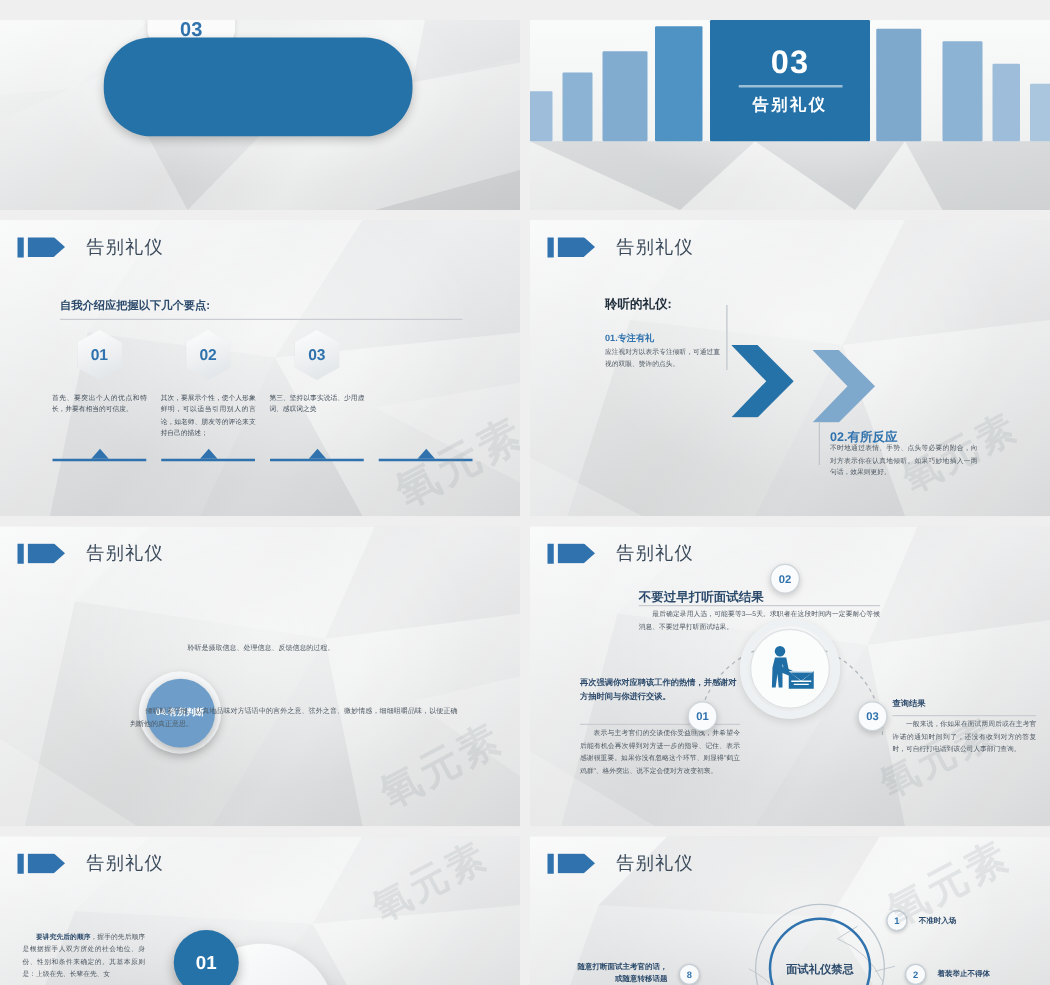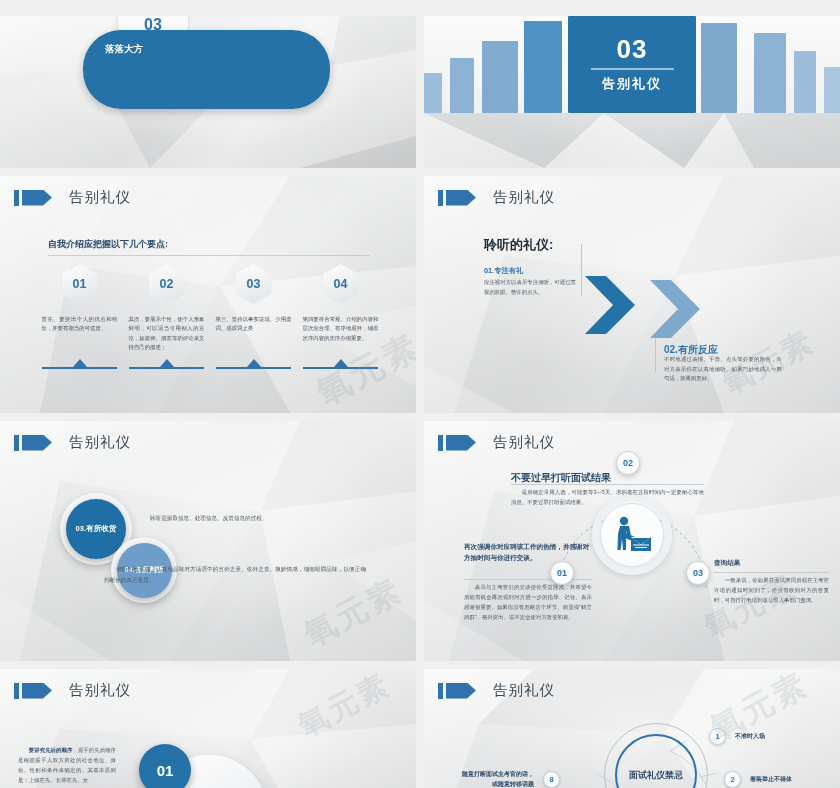--- a/index.html
+++ b/index.html
@@ -61,21 +61,21 @@
      font-size:12.5px; font-weight:700; color:#2f72ad;
      filter:drop-shadow(2px 3px 2px rgba(0,0,0,.22)); }
   .hexcol p{ margin-top:11px; width:76px; font-size:5.4px; line-height:1.75; color:#44505c; text-align:justify; }
   .sepline{ position:absolute; bottom:44px; left:36px; width:348px; display:flex; }
   .seg{ width:87px; display:flex; justify-content:center; position:relative; }
   .seg i{ position:absolute; bottom:0; left:6px; right:6px; height:2px; background:#2f72ad; }
   .seg b{ position:absolute; bottom:2px; left:50%; margin-left:-7px; width:0;height:0;
      border-left:7px solid transparent;border-right:7px solid transparent;border-bottom:8px solid #2f72ad;}
 
   
-  .s4-h{ position:absolute; left:60px; top:60px; font-size:13px; font-weight:700; color:#1f2d3a; }
+  .s4-h{ position:absolute; left:60px; top:60px; font-size:10px; font-weight:700; color:#1f2d3a; }
   .s4-k1{ position:absolute; left:60px; top:90px; font-size:7.3px; font-weight:700; color:#2f72ad; }
   .s4-p1{ position:absolute; left:60px; top:102px; width:92px; font-size:5.4px; line-height:1.8; color:#4d5862; text-align:justify; }
   .s4-k2{ position:absolute; left:240px; top:167px; font-size:10px; font-weight:700; color:#2f72ad; }
   .s4-p2{ position:absolute; left:240px; top:179px; width:118px; font-size:5.4px; line-height:1.8; color:#4d5862; text-align:justify; }
   .arw{ position:absolute; width:50px; height:58px;
      clip-path:polygon(0 0, 42% 0, 100% 50%, 42% 100%, 0 100%, 56% 50%);
      filter:drop-shadow(3px 3px 3px rgba(0,0,0,.28)); }
   .a1{ left:161px; top:100px; background:#2472a8; }
   .a2{ left:226px; top:104px; background:#7fa8cd; }
   .vl{ position:absolute; background:#c0c6cb; width:1px; }
@@ -132,21 +132,20 @@
         <polygon points="90,40 230,70 150,152" fill="#c9cccf" opacity=".35"></polygon>
         <polygon points="230,70 416,30 416,120 300,152 150,152" fill="#ffffff" opacity=".16"></polygon>
         <polygon points="300,152 416,120 416,152" fill="#b9bdc1" opacity=".35"></polygon>
         <polygon points="0,0 120,0 60,55 0,60" fill="#ffffff" opacity=".25"></polygon>
         <polygon points="340,0 416,0 416,34 330,50" fill="#c5c8cb" opacity=".30"></polygon>
       </svg>
       <div class="vig"></div>
     </div>
     <div class="s1-tab">03</div>
     <div class="s1-box">
-      <h4>落落大方</h4>
     </div>
   </div>
 
   <div class="slide">
     <div class="poly">
       <svg viewBox="0 0 416 152" preserveAspectRatio="none">
         <rect x="0" y="0" width="416" height="97" fill="#f7f8f8"></rect>
         <polygon points="0,97 120,152 0,152" fill="#ffffff" opacity=".5"></polygon>
         <polygon points="120,152 180,97 260,152" fill="#ffffff" opacity=".55"></polygon>
         <polygon points="0,97 180,97 120,152" fill="#d5d8da" opacity=".7"></polygon>
@@ -203,24 +202,20 @@
         <p>首先、要突出个人的优点和特长，并要有相当的可信度。</p>
       </div>
       <div class="hexcol">
         <div class="hex">02</div>
         <p>其次，要展示个性，使个人形象鲜明，可以适当引用别人的言论，如老师、朋友等的评论来支持自己的描述；</p>
       </div>
       <div class="hexcol">
         <div class="hex">03</div>
         <p>第三、坚持以事实说话、少用虚词、感叹词之类</p>
       </div>
-      <div class="hexcol">
-        <div class="hex">04</div>
-        <p>第四要符合常规、介绍的内容和层次应合理、有序地展开，铺排次序内容的次序办很重要。</p>
-      </div>
     </div>
     <div class="sepline">
       <span class="seg">
           <i></i>
           <b></b>
         </span>
       <span class="seg">
           <i></i>
           <b></b>
         </span>
@@ -283,23 +278,20 @@
         <polygon points="330,140 416,120 416,200" fill="#ffffff" opacity=".30"></polygon>
       </svg>
       <div class="vig"></div>
     </div>
     <div class="hdr">
       <span class="mk">
           <i></i>
           <b></b>
         </span>
       <span class="ht">告别礼仪</span>
-    </div>
-    <div class="ring" style="left:60px;top:72px;width:72px;height:72px;background:#f3f5f6;box-shadow:0 3px 8px rgba(0,0,0,.18);">
-      <div class="inr" style="width:60px;height:60px;background:#1f6ea5;font-size:7.6px;">03.有所收货</div>
     </div>
     <div class="ring" style="left:111px;top:116px;width:66px;height:66px;background:#f3f5f6;box-shadow:0 3px 8px rgba(0,0,0,.18);">
       <div class="inr" style="width:55px;height:55px;background:#6d9dc8;font-size:7.2px;">04.有所判断</div>
     </div>
     <div class="s5-t1">聆听是摄取信息、处理信息、反馈信息的过程。</div>
     <div class="s5-t2">倾听时要仔细、认真地品味对方话语中的言外之意、弦外之音、微妙情感，细细咀嚼品味，以便正确判断他的真正意思。</div>
     <div class="wm" style="right:10px;bottom:26px;font-size:32px;">氧元素</div>
   </div>
 
   <div class="slide">

